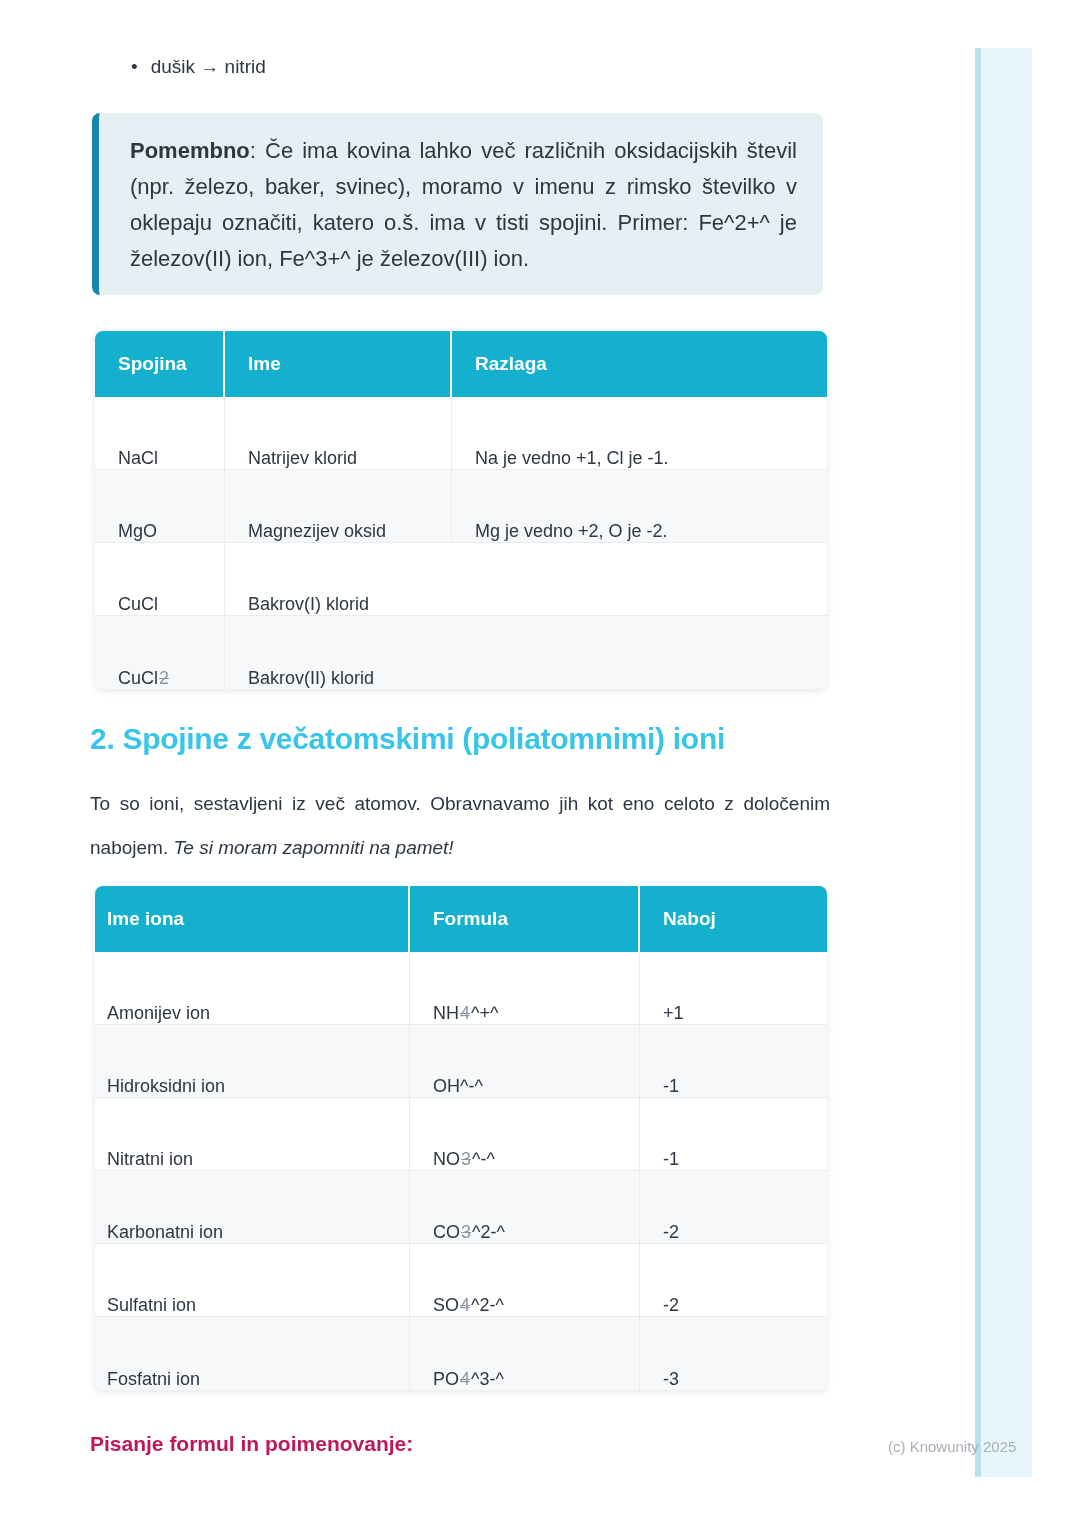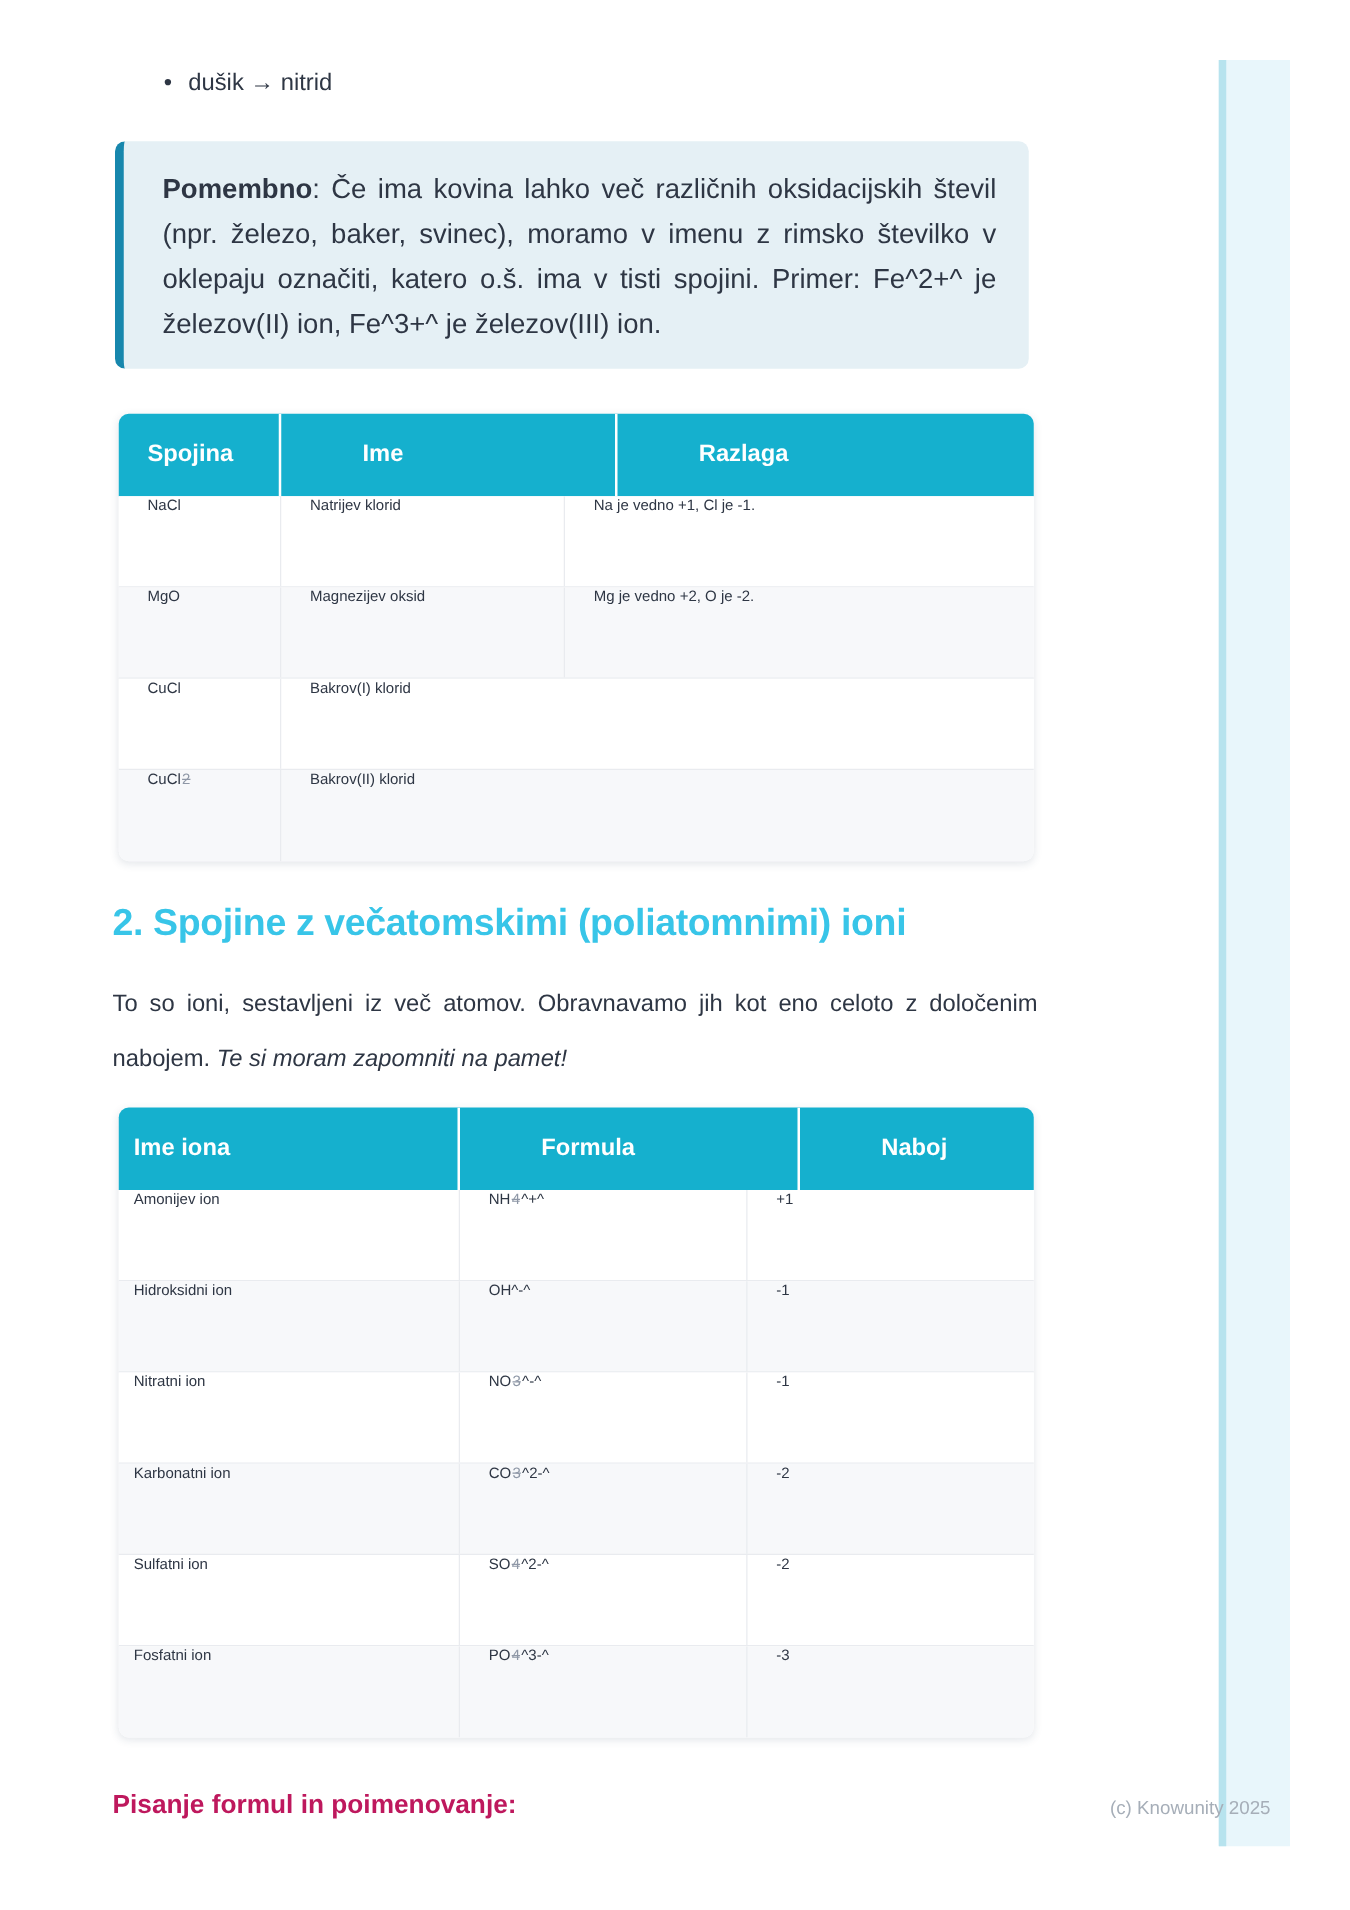--- a/index.html
+++ b/index.html
@@ -53,46 +53,45 @@
     box-shadow: 0 2px 7px rgba(40,60,90,0.13);
     z-index: 2;
   }
   #table1 { top: 331px; }
   #table2 { top: 886px; }
   .thead {
     display: flex; height: 66px;
     background: #15b0ce;
     border-radius: 8px 8px 0 0;
     overflow: hidden;
-    gap: 42px;
   }
   .th {
     color: #ffffff; font-weight: 700; font-size: 19px;
     display: flex; align-items: center;
     padding-left: 23px;
     border-right: 2px solid #ffffff;
   }
   .th:last-child { border-right: none; }
   .trow {
     display: flex; height: 73px;
     background: #ffffff;
     border-bottom: 1px solid #e9ebef;
   }
   .trow.alt { background: #f7f8fa; }
   .tbody .trow:last-child { border-bottom: none; border-radius: 0 0 8px 8px; overflow: hidden; }
   .tcell {
-    display: flex; align-items: flex-start;
+    display: flex; align-items: flex-end;
     padding-left: 23px;
     border-right: 1px solid #e9ebef;
-    font-size: 12px;
+    font-size: 18px;
     white-space: nowrap;
   }
   .tcell:last-child { border-right: none; }
   #table1 .c0 { width: 130px; } #table1 .c1 { width: 227px; } #table1 .c2 { flex: 1; }
-  #table2 .c0 { width: 273px; padding-left: 12px; } #table2 .c1 { width: 230px; } #table2 .c2 { flex: 1; }
+  #table2 .c0 { width: 315px; padding-left: 12px; } #table2 .c1 { width: 230px; } #table2 .c2 { flex: 1; }
   .struck { color: #8e97a6; text-decoration: line-through; margin: 0 1px; }
 
   
   .section-heading {
     position: absolute; left: 90px; top: 722px;
     font-size: 30px; font-weight: 700; letter-spacing: -0.3px;
     color: #38c5e8;
     z-index: 2;
   }
   .section-para {

